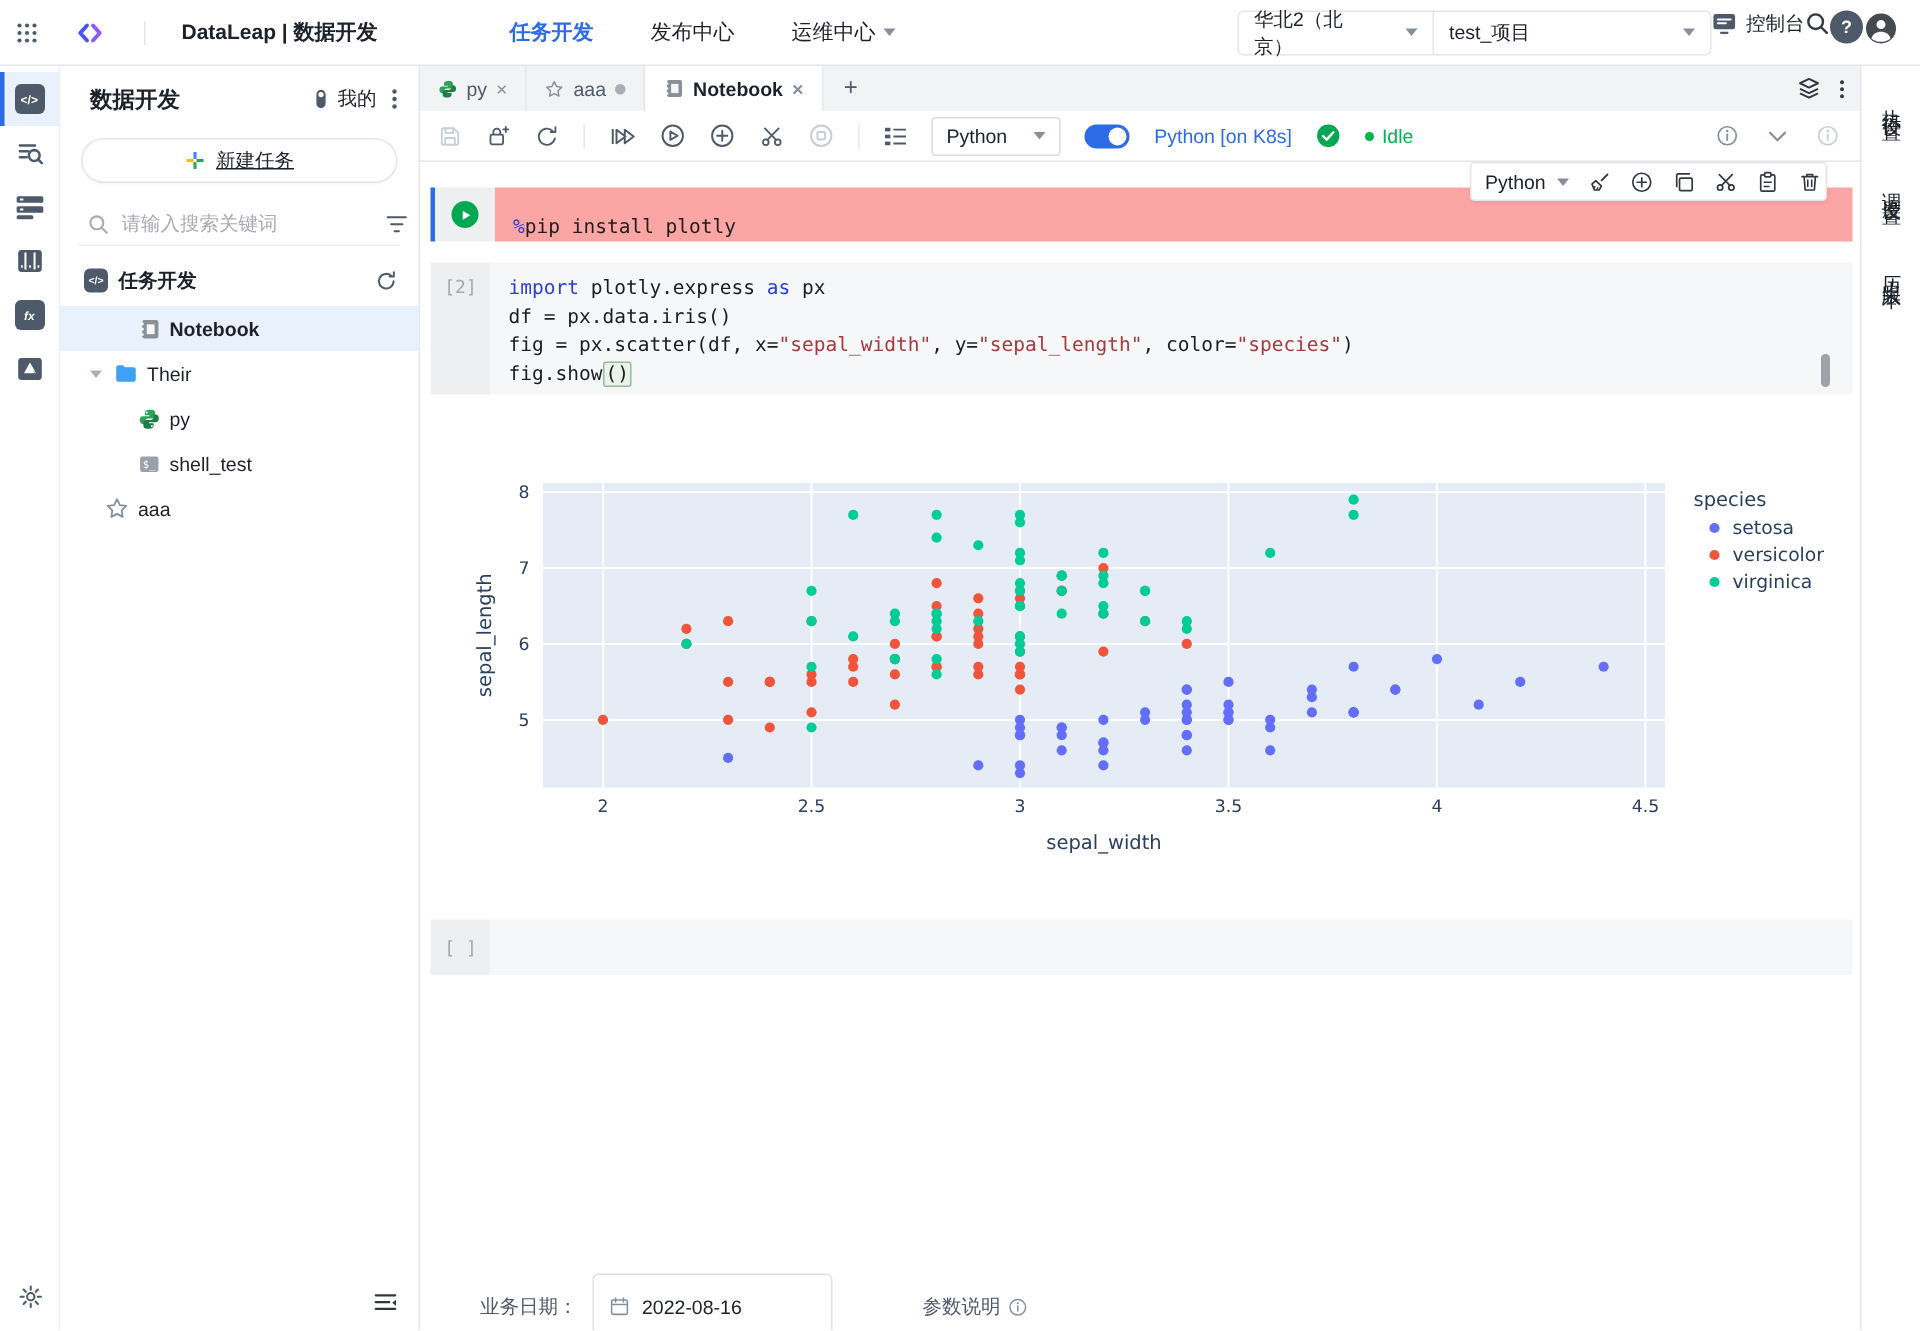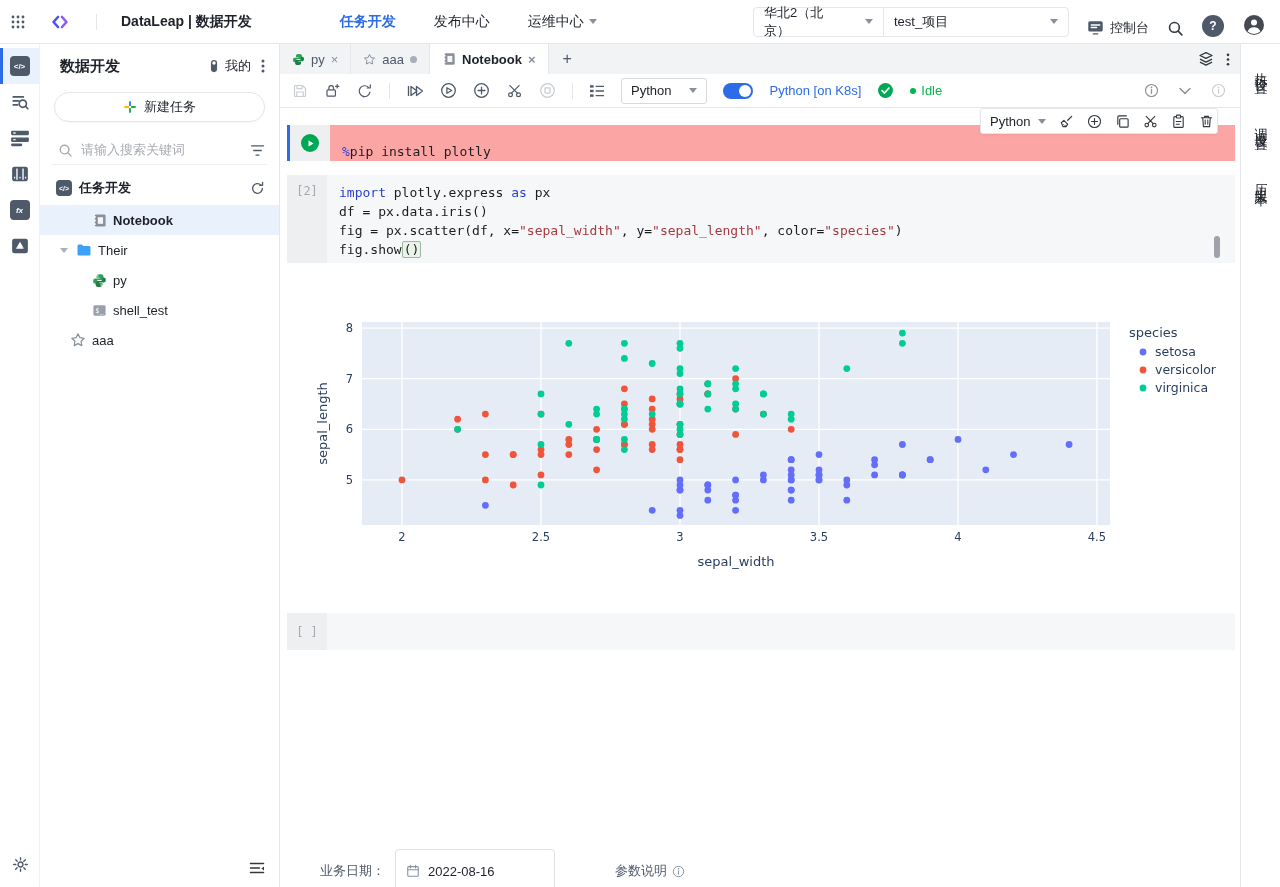--- a/index.html
+++ b/index.html
@@ -9,21 +9,21 @@
 
   
   .topbar { height:44px; flex:0 0 44px; display:flex; align-items:center; justify-content:space-between; padding:0 14px 0 10px; border-bottom:1px solid #e5e6eb; background:#fff; }
   .tb-left { display:flex; align-items:center; gap:24px; }
   .hdr-div { width:1px; height:16px; background:#e5e6eb; }
   .app-title { font-size:14px; font-weight:600; color:#1d2129; }
   .nav { display:flex; align-items:center; gap:38px; margin-left:64px; }
   .nav-item { font-size:14px; color:#1d2129; cursor:pointer; display:flex; align-items:center; gap:5px; }
   .nav-item.active { color:#2e6be6; font-weight:600; }
   .caret-down { width:0; height:0; border-left:4px solid transparent; border-right:4px solid transparent; border-top:5px solid #86909c; display:inline-block; }
-  .tb-right { display:flex; align-items:flex-end; gap:18px; }
+  .tb-right { display:flex; align-items:flex-start; }
   .select-group { display:flex; border:1px solid #e5e6eb; border-radius:4px; height:30px; }
   .hsel { display:flex; align-items:center; justify-content:space-between; padding:0 10px; gap:24px; font-size:13px; }
   .hsel.region { width:130px; border-right:1px solid #e5e6eb; }
   .hsel.project { width:184px; }
   .console-btn { display:flex; align-items:center; gap:6px; cursor:pointer; }
   .circle-ico { width:22px; height:22px; border-radius:50%; background:#4e5969; display:flex; align-items:center; justify-content:center; color:#fff; font-size:12px; font-weight:700; }
 
   
   .bodyrow { flex:1; display:flex; min-height:0; }
 
@@ -34,23 +34,23 @@
   .rail-item.active::before { content:""; position:absolute; left:0; top:0; bottom:0; width:3px; background:#2e6be6; }
   .rail-gear { position:absolute; bottom:8px; left:0; width:40px; height:30px; display:flex; align-items:center; justify-content:center; cursor:pointer; }
   .dark-sq { width:20px; height:20px; border-radius:4px; background:#4e5969; color:#fff; display:flex; align-items:center; justify-content:center; font-size:8px; font-weight:700; }
 
   
   .panel { width:240px; flex:0 0 240px; border-right:1px solid #e5e6eb; position:relative; padding:0 12px; }
   .panel-head { height:44px; display:flex; align-items:center; justify-content:space-between; padding:0 2px 0 8px; }
   .panel-title { font-size:15px; font-weight:700; }
   .panel-head-r { display:flex; align-items:center; gap:10px; }
   .mine { display:flex; align-items:center; gap:4px; font-size:13px; cursor:pointer; }
-  .newtask { height:30px; margin:4px 2px 10px 2px; border:1px solid #e5e6eb; border-radius:16px; background:#fff; box-shadow:0 1px 2px rgba(0,0,0,.04); display:flex; align-items:center; justify-content:center; gap:7px; font-size:13px; cursor:pointer; }
+  .newtask { height:30px; margin:4px 2px 10px 2px; border:1px solid #e5e6eb; border-radius:16px; background:#fff; box-shadow:0 1px 2px rgba(0,0,0,.04); display:flex; align-items:center; justify-content:center; gap:7px; font-size:13px; cursor:pointer;text-decoration:underline; }
   .searchrow { display:flex; align-items:center; gap:8px; padding:10px 2px 6px 6px; border-bottom:1px solid #f0f1f3; margin-bottom:8px; }
-  .searchrow input { border:none; outline:none; flex:1; font-size:13px; color:#1d2129; font-family:Liberation Serif, serif; }
+  .searchrow input { border:none; outline:none; flex:1; font-size:13px; color:#1d2129; font-family:Liberation Mono, monospace; }
   .searchrow input::placeholder { color:#a8abb2; }
   .sectionrow { display:flex; align-items:center; gap:7px; padding:6px 2px 6px 4px; }
   .section-label { font-size:13px; font-weight:700; flex:1; }
   .tree { margin-top:2px; }
   .trow { height:30px; display:flex; align-items:center; gap:6px; cursor:pointer; font-size:13px; color:#1d2129; }
   .trow .caret-t { width:0; height:0; border-left:4px solid transparent; border-right:4px solid transparent; border-top:5px solid #a9aeb8; margin:0 2px; }
   .trow.lvl1 { padding-left:6px; }
   .trow.lvl2 { padding-left:40px; }
   .trow.fav  { padding-left:18px; }
   .trow.selected { background:#e9f2fc; margin:0 -12px; padding-left:52px; font-weight:600; }

